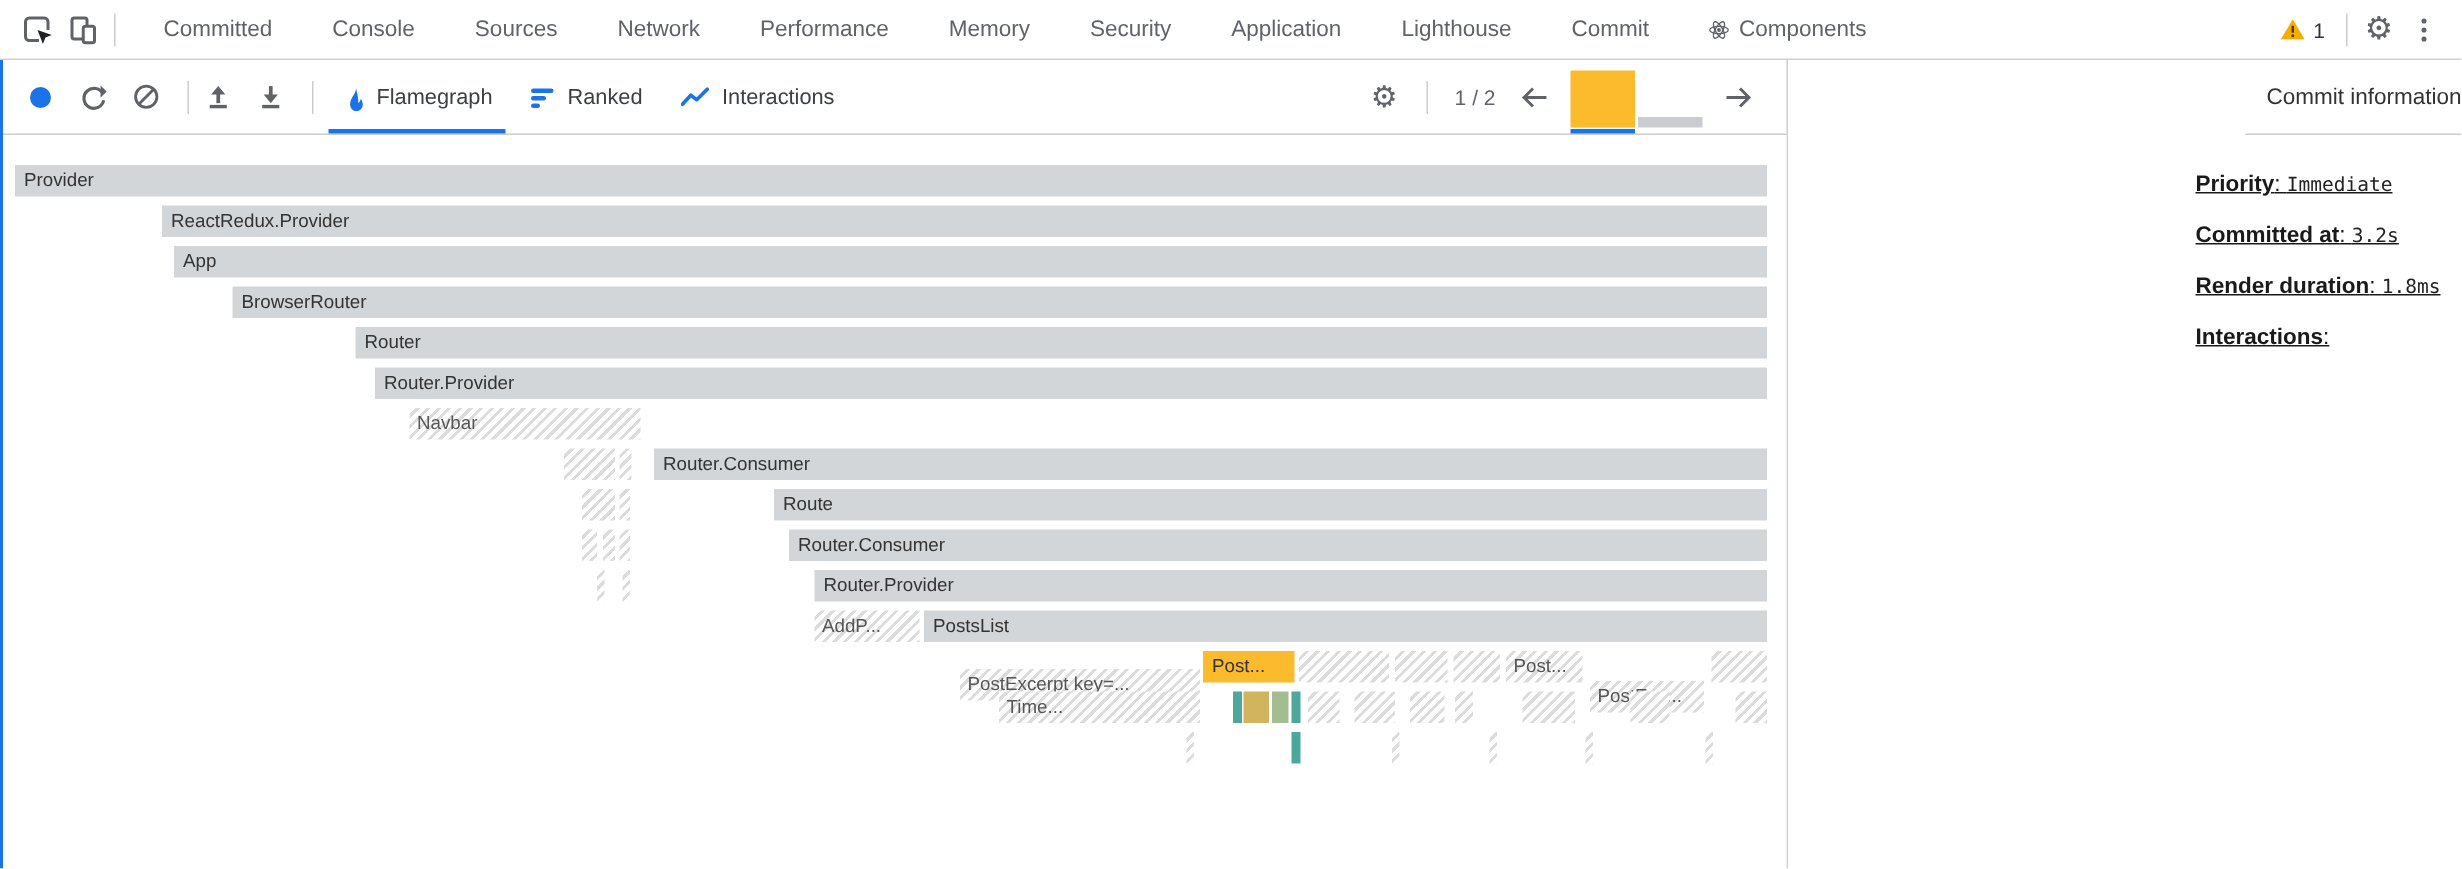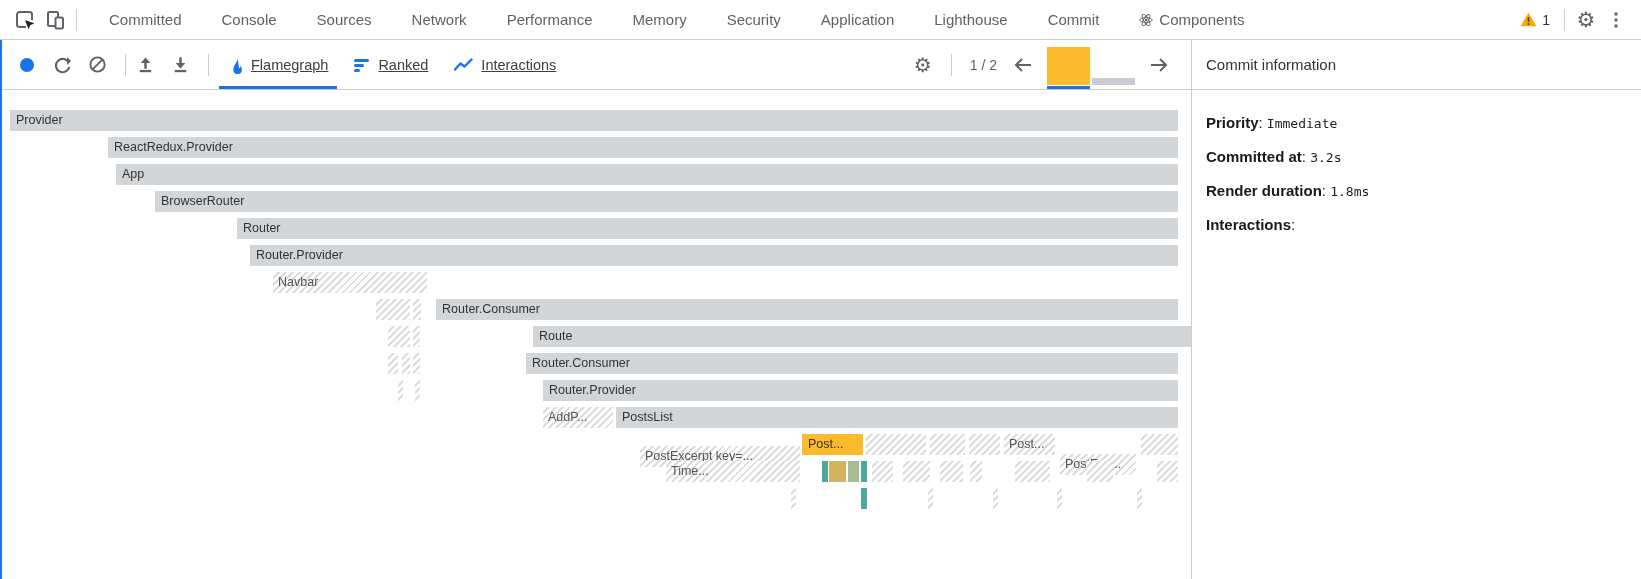--- a/index.html
+++ b/index.html
@@ -17,29 +17,29 @@
     font-size:15px; color:#5f6368; cursor:pointer; position:relative; white-space:nowrap; }
   .devtab.selected { color:#202124; }
   .devtab.selected::after { content:""; position:absolute; left:6px; right:6px; bottom:0; height:3px; background:var(--accent); }
   .topbar-right { margin-left:auto; display:flex; align-items:center; padding-right:10px; }
   .warn-group { display:flex; align-items:center; gap:5px; font-size:14px; color:#333; padding:0 8px; cursor:pointer; }
   .gear-glyph { font-size:21px; color:#5f6368; line-height:1; }
 
   
   .content { position:absolute; top:40px; left:0; right:0; bottom:0; display:flex; }
   .left-col { width:1192px; border-right:1px solid #ccc; display:flex; flex-direction:column; }
-  .right-col { flex:1; display:flex; flex-direction:column; }
+  .right-col { flex:1; display:flex; flex-direction:column;align-items:flex-end; }
   .blue-edge { position:absolute; left:0; top:40px; bottom:0; width:2px; background:var(--accent); z-index:9; }
 
   
   .ptoolbar { height:50px; border-bottom:1px solid #ccc; display:flex; align-items:center; padding-left:14px; }
   .tbtn { width:26px; height:26px; display:flex; align-items:center; justify-content:center; cursor:pointer; margin-right:9px; }
   .record-dot { width:14px; height:14px; border-radius:50%; background:var(--accent); }
   .ptab { display:flex; align-items:center; gap:8px; padding:0 13px; height:100%;
-    font-size:14.5px; color:#3c4043; cursor:pointer; position:relative; white-space:nowrap;text-decoration:underline; }
+    font-size:14.5px; color:#3c4043; cursor:pointer; position:relative; white-space:nowrap; }
   .ptab.selected::after { content:""; position:absolute; left:4px; right:4px; bottom:0; height:3px; background:var(--accent); }
   .ptoolbar-right { margin-left:auto; display:flex; align-items:center; padding-right:18px; }
   .commit-count { font-size:14px; color:#5f6368; margin:0 12px; white-space:nowrap; }
   .nav-arrow { width:28px; height:28px; display:flex; align-items:center; justify-content:center; cursor:pointer; }
   .commit-bars { display:flex; align-items:flex-end; height:40px; margin:0 10px; position:relative; }
   .cbar { cursor:pointer; }
   .cbar-sel { width:43px; height:38px; background:var(--orange); position:relative; }
   .cbar-sel .sel-line { position:absolute; left:0; right:0; bottom:-4px; height:3px; background:var(--accent); }
   .cbar-other { width:43px; height:7px; background:#c9cdd1; margin-left:2px; }
 
@@ -49,21 +49,21 @@
     overflow:hidden; cursor:pointer; }
   .seg-bar { background:var(--bargray); color:#333; padding-left:6px; }
   .seg-hatch { background:repeating-linear-gradient(135deg,#fff 0px,#fff 3px,var(--hatchline) 3px,var(--hatchline) 5px);
     color:#555; padding-left:5px; }
   .seg-color { color:#333; padding-left:6px; }
 
   
   .panel-head { height:50px; border-bottom:1px solid #ccc; display:flex; align-items:center;
     padding-left:14px; font-size:15px; color:#333; }
   .panel-body { padding:24px 14px 0 14px; }
-  .field { margin-bottom:17px; font-size:15px; color:#1a1a1a; }
+  .field { margin-bottom:17px; font-size:15px; color:#1a1a1a;text-decoration:underline; }
   .flabel { font-weight:bold; }
   .fvalue { font-family:"DejaVu Sans Mono", monospace; font-size:13px; color:#222; }
   .fbelow { margin-top:7px; color:#80868b; font-size:15px; }
 
   svg { display:block; }
 </style>
 </head>
 <body>
 
 <div id="app">
@@ -247,21 +247,21 @@
           <div class="seg seg-bar" style="left: 116px; width: 1062px; top: 74px; height: 21px;"><span>App</span></div>
           <div class="seg seg-bar" style="left: 237px; width: 941px; top: 128px; height: 21px;"><span>Router</span></div>
           <div class="seg seg-bar" style="left: 155px; width: 1023px; top: 101px; height: 21px;"><span>BrowserRouter</span></div>
           <div class="seg seg-bar" style="left: 250px; width: 928px; top: 155px; height: 21px;"><span>Router.Provider</span></div>
           <div class="seg seg-hatch" style="left: 273px; width: 154px; top: 182px; height: 21px;"><span>Navbar</span></div>
           <div class="seg seg-hatch" style="left: 376px; width: 34px; top: 209px; height: 21px;"></div>
           <div class="seg seg-hatch" style="left: 413px; width: 8px; top: 209px; height: 21px;"></div>
           <div class="seg seg-bar" style="left: 436px; width: 742px; top: 209px; height: 21px;"><span>Router.Consumer</span></div>
           <div class="seg seg-hatch" style="left: 388px; width: 22px; top: 236px; height: 21px;"></div>
           <div class="seg seg-hatch" style="left: 413px; width: 7px; top: 236px; height: 21px;"></div>
-          <div class="seg seg-bar" style="left: 516px; width: 662px; top: 236px; height: 21px; margin-left: 17px;"><span>Route</span></div>
+          <div class="seg seg-bar" style="left: 516px; width: 662px; top: 236px; height: 21px;"><span>Route</span></div>
           <div class="seg seg-hatch" style="left: 388px; width: 10px; top: 263px; height: 21px;"></div>
           <div class="seg seg-hatch" style="left: 402px; width: 8px; top: 263px; height: 21px;"></div>
           <div class="seg seg-hatch" style="left: 413px; width: 7px; top: 263px; height: 21px;"></div>
           <div class="seg seg-bar" style="left: 526px; width: 652px; top: 263px; height: 21px;"><span>Router.Consumer</span></div>
           <div class="seg seg-hatch" style="left: 398px; width: 5px; top: 290px; height: 21px;"></div>
           <div class="seg seg-hatch" style="left: 415px; width: 5px; top: 290px; height: 21px;"></div>
           <div class="seg seg-bar" style="left: 543px; width: 635px; top: 290px; height: 21px;"><span>Router.Provider</span></div>
           <div class="seg seg-hatch" style="left: 543px; width: 70px; top: 317px; height: 21px;"><span>AddP...</span></div>
           <div class="seg seg-bar" style="left: 616px; width: 562px; top: 317px; height: 21px;"><span>PostsList</span></div>
           <div class="seg seg-hatch" style="left: 640px; width: 160px; top: 356px; height: 21px;"><span>PostExcerpt key=...</span></div>

